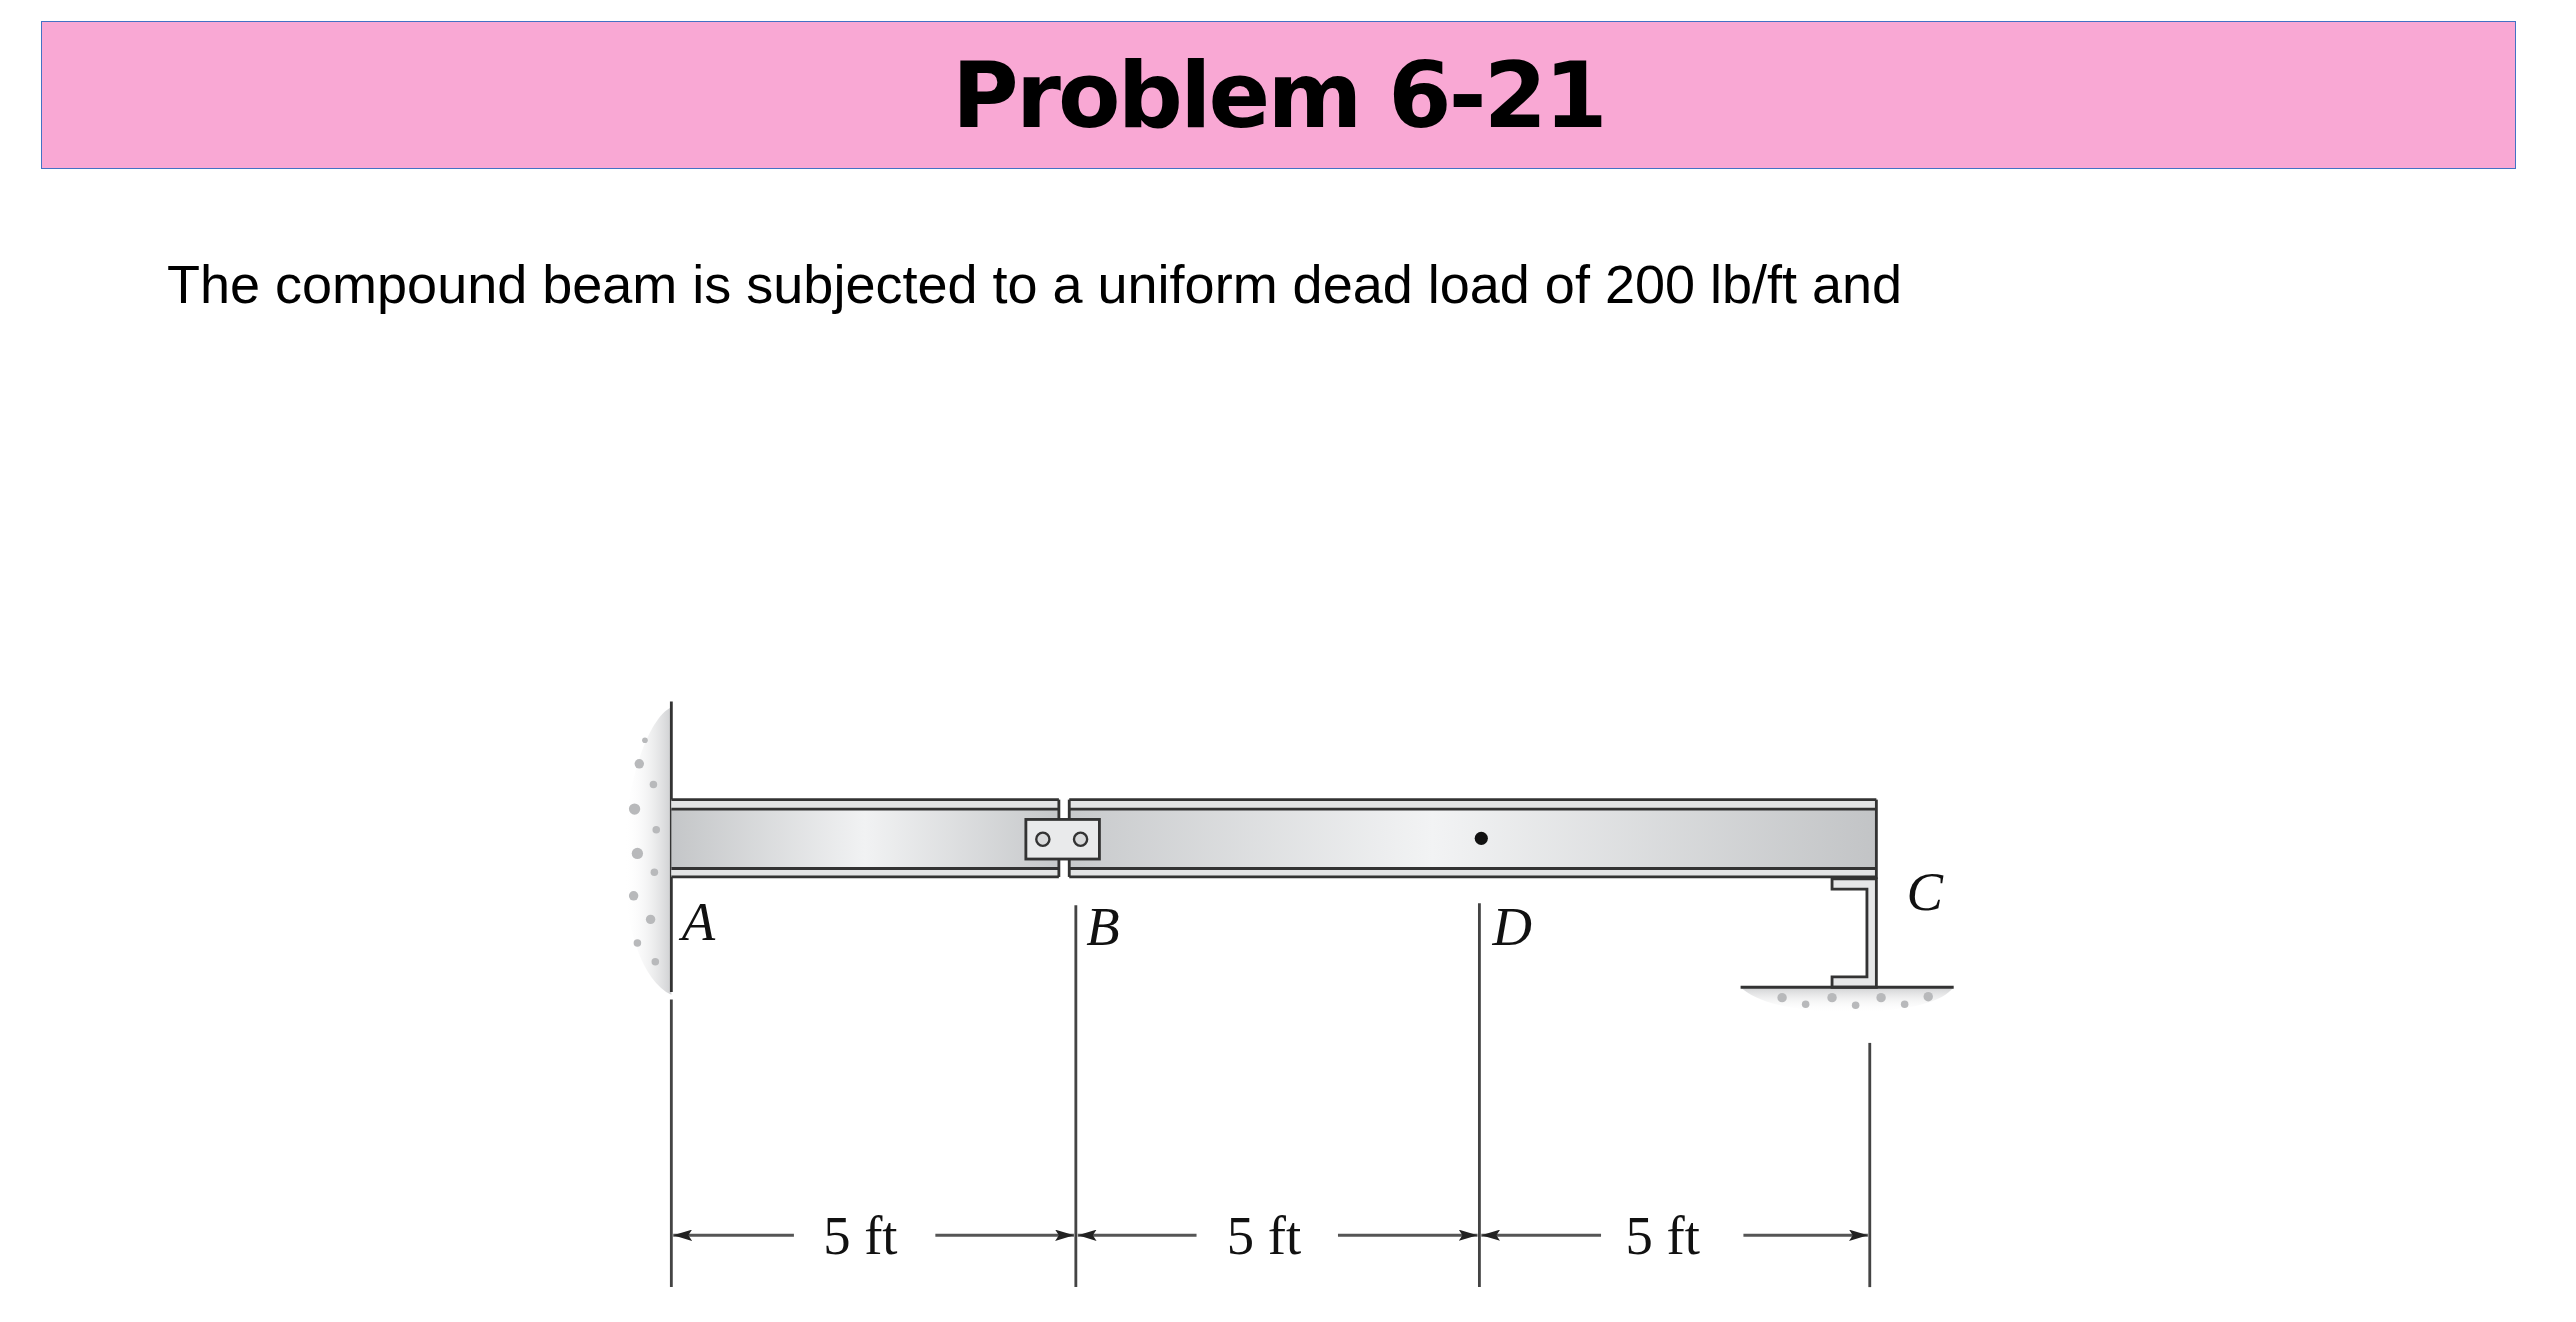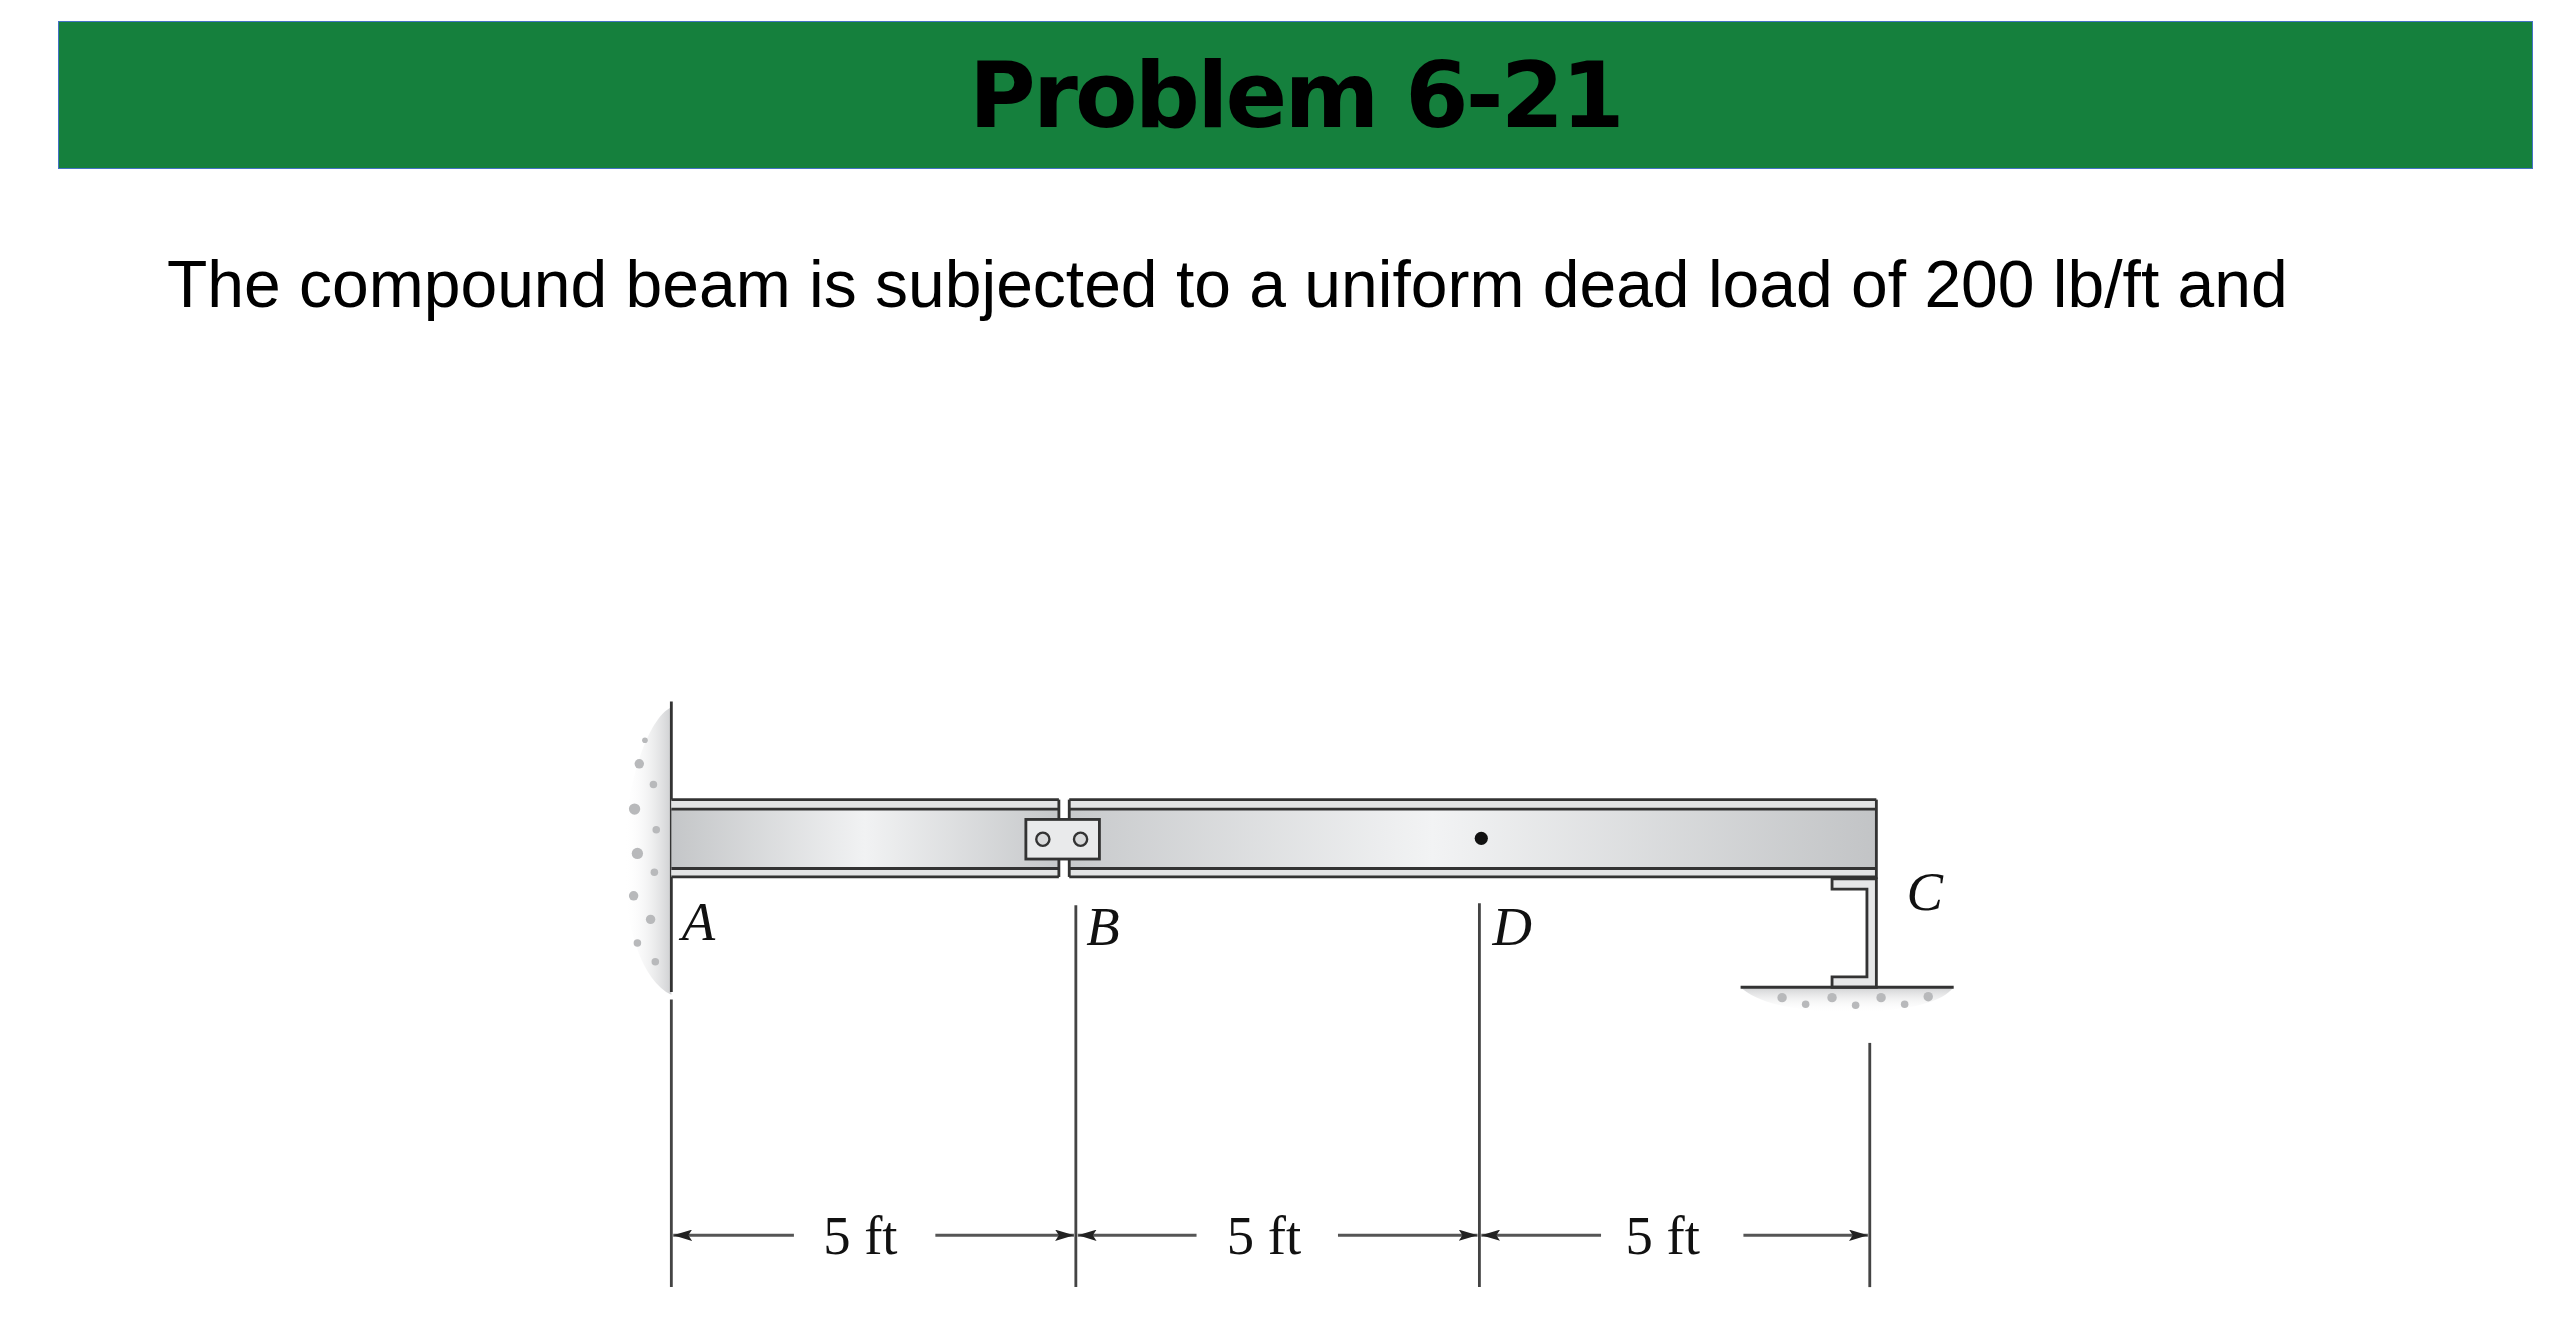--- a/index.html
+++ b/index.html
@@ -10,45 +10,45 @@
     body {
       width: 2576px;
       height: 1323px;
       position: relative;
       overflow: hidden;
       font-family: "Liberation Sans", "DejaVu Sans", sans-serif;
       color: #000000;
     }
     .title-box {
       position: absolute;
-      left: 58px;
+      left: 41px;
       top: 21px;
       width: 2473px;
       height: 146px;
-      background: #15803d;
+      background: #f9a8d4;
       border: 1.9px solid #4472c4;
       display: flex;
       align-items: center;
       justify-content: center;
     }
     .title-text {
       font-family: "DejaVu Sans", "Liberation Sans", sans-serif;
       font-weight: bold;
       font-size: 91px;
       letter-spacing: -2.8px;
       line-height: 1;
       margin-top: 1.9px;
     }
     .problem-text {
       position: absolute;
       left: 167px;
       top: 239px;
       width: 2282px;
       font-family: "Liberation Sans", "DejaVu Sans", sans-serif;
-      font-size: 66px;
+      font-size: 54px;
       line-height: 91px;
       margin: 0;
     }
     .problem-text .line {
       display: block;
       white-space: nowrap;
     }
     .diagram {
       position: absolute;
       left: 0;

